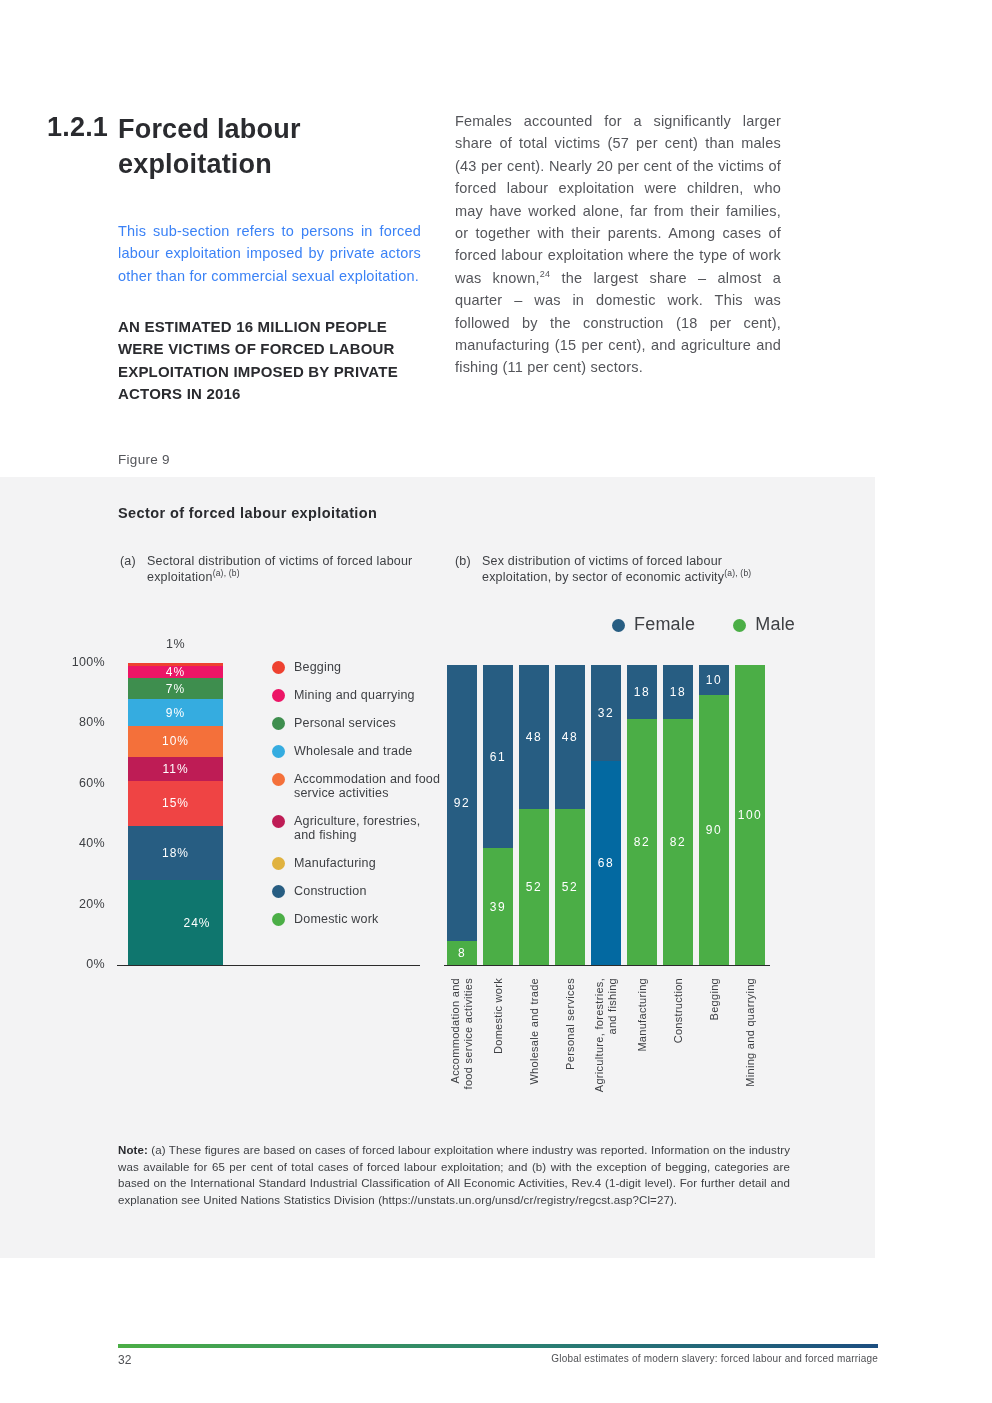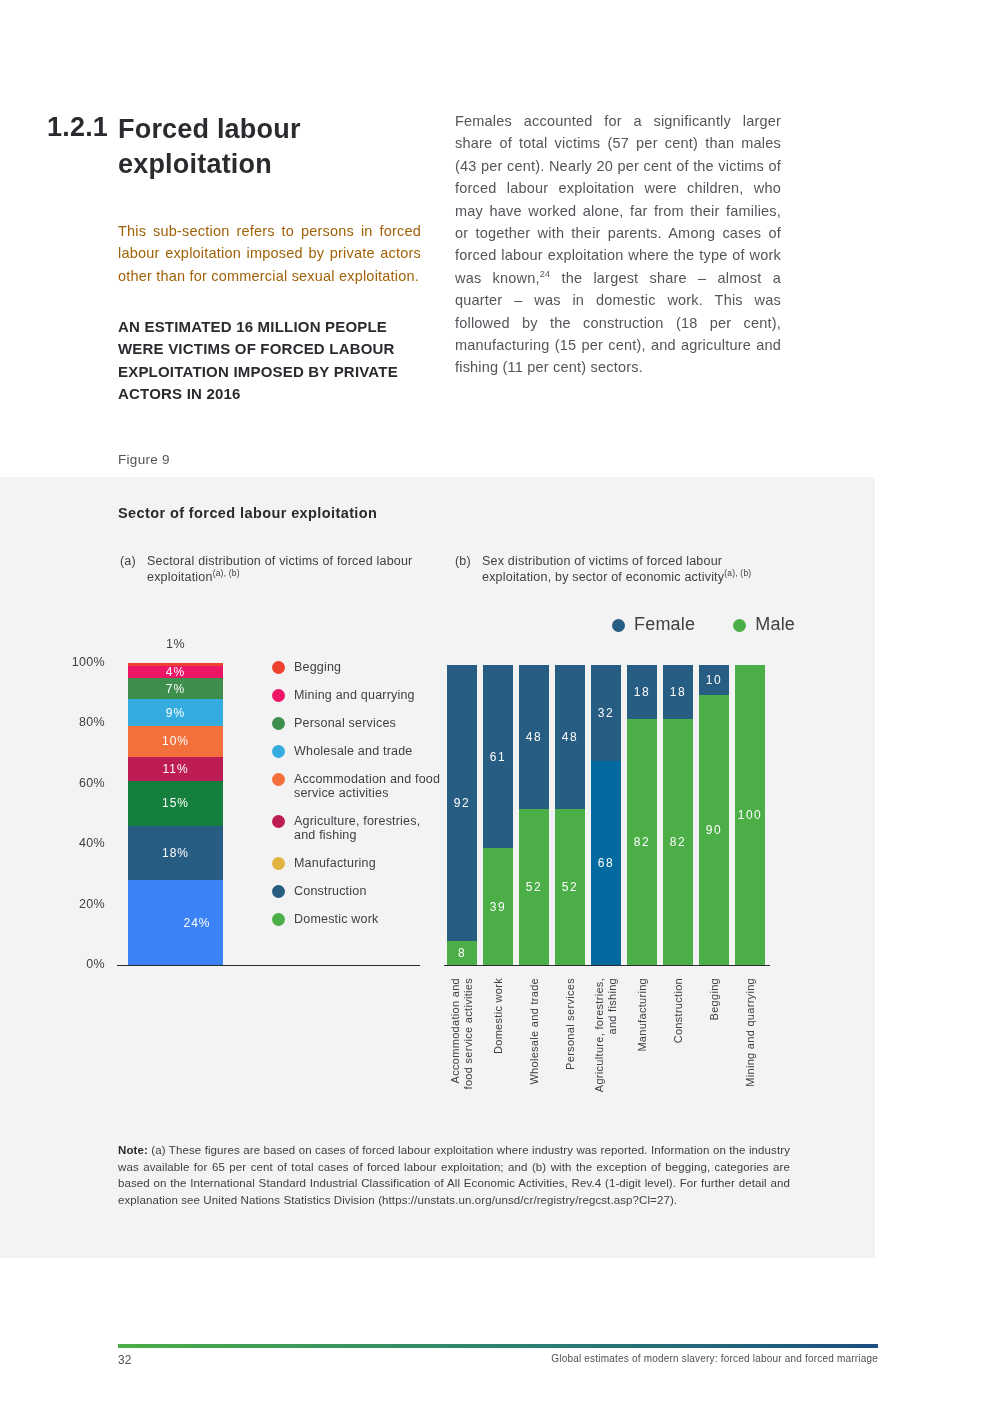--- a/index.html
+++ b/index.html
@@ -5,21 +5,21 @@
   * { margin:0; padding:0; box-sizing:border-box; }
   html,body { background:#ffffff; }
   body { font-family:"Liberation Sans", sans-serif; color:#4f5054; }
   .page { position:relative; width:992px; height:1403px; background:#ffffff; margin:0 auto; overflow:hidden; }
 
   
   .section-number { position:absolute; left:47px; top:112px; font-size:27px; font-weight:bold; color:#2a2b2f; letter-spacing:.2px; }
   .section-title  { position:absolute; left:118px; top:112px; width:300px; font-size:27px; font-weight:bold; color:#2a2b2f; line-height:35px; letter-spacing:.2px; }
 
   
-  .intro    { position:absolute; left:118px; top:220px; width:303px; font-size:14.5px; line-height:22.4px; text-align:justify; color:#a16207; letter-spacing:.2px; }
+  .intro    { position:absolute; left:118px; top:220px; width:303px; font-size:14.5px; line-height:22.4px; text-align:justify; color:#3b82f6; letter-spacing:.2px; }
   .key-fact { position:absolute; left:118px; top:316px; width:303px; font-size:15px; font-weight:bold; line-height:22.4px; color:#2a2b2f; letter-spacing:.2px; }
   .body-right { position:absolute; left:455px; top:110px; width:326px; font-size:14.5px; line-height:22.4px; text-align:justify; color:#54555a; letter-spacing:.2px; }
   sup.fnote { font-size:9px; vertical-align:super; line-height:0; }
 
   
   .figure-label { position:absolute; left:118px; top:452px; font-size:13.5px; color:#54555a; letter-spacing:.3px; }
   .figure-box { position:absolute; left:0; top:477px; width:875px; height:781px; background:#f3f3f4; }
   .figure-title { position:absolute; left:118px; top:28px; font-size:14.5px; font-weight:bold; color:#2a2b2f; letter-spacing:.4px; }
   .chart-subtitle { position:absolute; display:flex; font-size:12.5px; line-height:16px; color:#3e4044; letter-spacing:.2px; }
   .chart-subtitle .tag { width:27px; flex:none; }
@@ -126,27 +126,27 @@
         </div>
         <div class="sega" style="height: 27.18px; background: rgb(53, 172, 224);">
           <span>9%</span>
         </div>
         <div class="sega" style="height: 30.2px; background: rgb(244, 112, 58);">
           <span>10%</span>
         </div>
         <div class="sega" style="height: 24px; background: rgb(190, 28, 85);">
           <span>11%</span>
         </div>
-        <div class="sega" style="height: 45.3px; background: #15803d;">
+        <div class="sega" style="height: 45.3px; background: #ef4444;">
           <span>15%</span>
         </div>
         <div class="sega" style="height: 54.36px; background: rgb(39, 93, 130);">
           <span>18%</span>
         </div>
-        <div class="sega" style="height: 72.48px; background: #3b82f6; padding-left: 43px;">
+        <div class="sega" style="height: 72.48px; background: #0f766e; padding-left: 43px;">
           <span>24%</span>
         </div>
       </div>
     <div class="axis-line" id="axisA"></div>
     <div class="legend-a">
         <div class="legitem">
           <span class="dot" style="background: rgb(238, 65, 48);"></span>
           <span class="leglab">Begging</span>
         </div>
         <div class="legitem">

